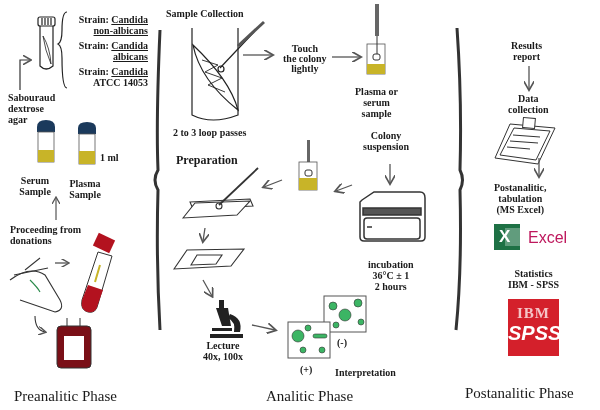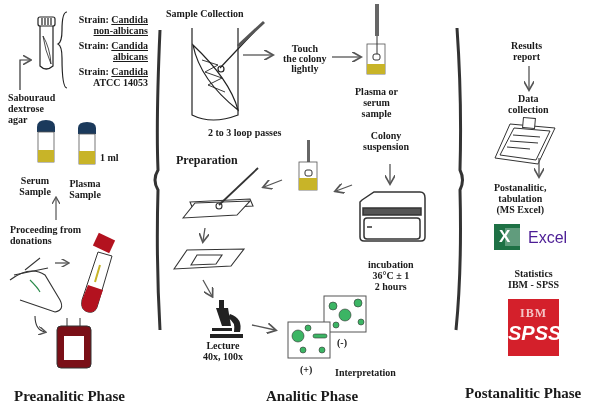--- a/index.html
+++ b/index.html
@@ -1,21 +1,21 @@
 <!DOCTYPE html>
 <html><head>
 <meta charset="utf-8">
 <style>
   html, body { margin:0; padding:0; background:#fff; }
   body { width:600px; height:410px; position:relative; overflow:hidden; font-family:"Liberation Serif", serif; color:#1a1a1a; }
   .t { position:absolute; font-weight:bold; font-size:10px; line-height:11px; text-align:center; white-space:nowrap; }
   .l { text-align:left; }
   .r { text-align:right; }
   .u { text-decoration:underline; }
-  .phase { position:absolute; font-weight:bold; font-size:15px; white-space:nowrap; }
+  .phase { position:absolute; font-weight:normal; font-size:15px; white-space:nowrap; }
   svg.art { position:absolute; left:0; top:0; }
 </style>
 </head>
 <body>
 
 <svg class="art" width="600" height="410" viewBox="0 0 600 410">
   <defs>
     <marker id="ah" markerWidth="8" markerHeight="8" refX="6" refY="4" orient="auto">
       <path d="M0,0 L7,4 L0,8" fill="none" stroke="#555" stroke-width="1.3"></path>
     </marker>
@@ -170,33 +170,33 @@
 <div class="t r" style="left:68px;top:40px;width:80px;"><span>Strain:</span> <span class="u">Candida</span><br><span class="u">albicans</span></div>
 <div class="t r" style="left:68px;top:66px;width:80px;"><span>Strain:</span> <span class="u">Candida</span><br><span>ATCC 14053</span></div>
 <div class="t l" style="left:8px;top:92px;"><span>Sabouraud</span><br><span>dextrose</span><br><span>agar</span></div>
 <div class="t" style="left:100px;top:152px;">1 ml</div>
 <div class="t" style="left:14px;top:175px;width:42px;"><span>Serum</span><br><span>Sample</span></div>
 <div class="t" style="left:62px;top:178px;width:46px;"><span>Plasma</span><br><span>Sample</span></div>
 <div class="t l" style="left:10px;top:224px;"><span>Proceeding from</span><br><span>donations</span></div>
 <div class="phase" style="left:14px;top:388px;">Preanalitic Phase</div>
 
 <div class="t" style="left:166px;top:8px;">Sample Collection</div>
-<div class="t" style="left:173px;top:127px;margin-left:35px;">2 to 3 loop passes</div>
+<div class="t" style="left:173px;top:127px;">2 to 3 loop passes</div>
 <div class="t" style="left:283px;top:44px;font-size:10px;line-height:10px;"><span>Touch</span><br><span>the colony</span><br><span>lightly</span></div>
 <div class="t" style="left:355px;top:86px;"><span>Plasma or</span><br><span>serum</span><br><span>sample</span></div>
 <div class="t" style="left:363px;top:130px;"><span>Colony</span><br><span>suspension</span></div>
 <div class="t" style="left:176px;top:155px;font-size:12px;">Preparation</div>
 <div class="t" style="left:368px;top:248px;margin-top:11px;"><span>incubation</span><br><span>36°C ± 1</span><br><span>2 hours</span></div>
 <div class="t" style="left:203px;top:340px;"><span>Lecture</span><br><span>40x, 100x</span></div>
 <div class="t" style="left:300px;top:364px;">(+)</div>
 <div class="t" style="left:337px;top:337px;">(-)</div>
 <div class="t" style="left:335px;top:367px;">Interpretation</div>
 <div class="phase" style="left:266px;top:388px;">Analitic Phase</div>
 
 <div class="t" style="left:511px;top:40px;"><span>Results</span><br><span>report</span></div>
 <div class="t" style="left:508px;top:93px;"><span>Data</span><br><span>collection</span></div>
 <div class="t" style="left:494px;top:182px;"><span>Postanalitic,</span><br><span>tabulation</span><br><span>(MS Excel)</span></div>
 <div class="t" style="left:499px;top:228px;font-family:'Liberation Sans',sans-serif;font-size:17px;line-height:18px;color:#fff;">X</div>
-<div class="t" style="left:528px;top:229px;font-family:'Liberation Sans',sans-serif;font-weight:normal;font-size:16px;line-height:18px;color:#4c1d95;">Excel</div>
+<div class="t" style="left:528px;top:229px;font-family:'Liberation Sans',sans-serif;font-weight:normal;font-size:16px;line-height:18px;color:#be185d;">Excel</div>
 <div class="t" style="left:508px;top:268px;"><span>Statistics</span><br><span>IBM - SPSS</span></div>
-<div class="t" style="left:508px;top:308px;width:51px;font-size:12px;color:#f4c4c6;letter-spacing:1px;">IBM</div>
+<div class="t" style="left:508px;top:308px;width:51px;font-size:15px;color:#f4c4c6;letter-spacing:1px;">IBM</div>
 <div class="t" style="left:508px;top:324px;width:50px;font-family:'Liberation Sans',sans-serif;font-size:20px;line-height:18px;color:#fff;font-style:italic;">SPSS</div>
 <div class="phase" style="left:465px;top:385px;">Postanalitic Phase</div>
 
 </body></html>

